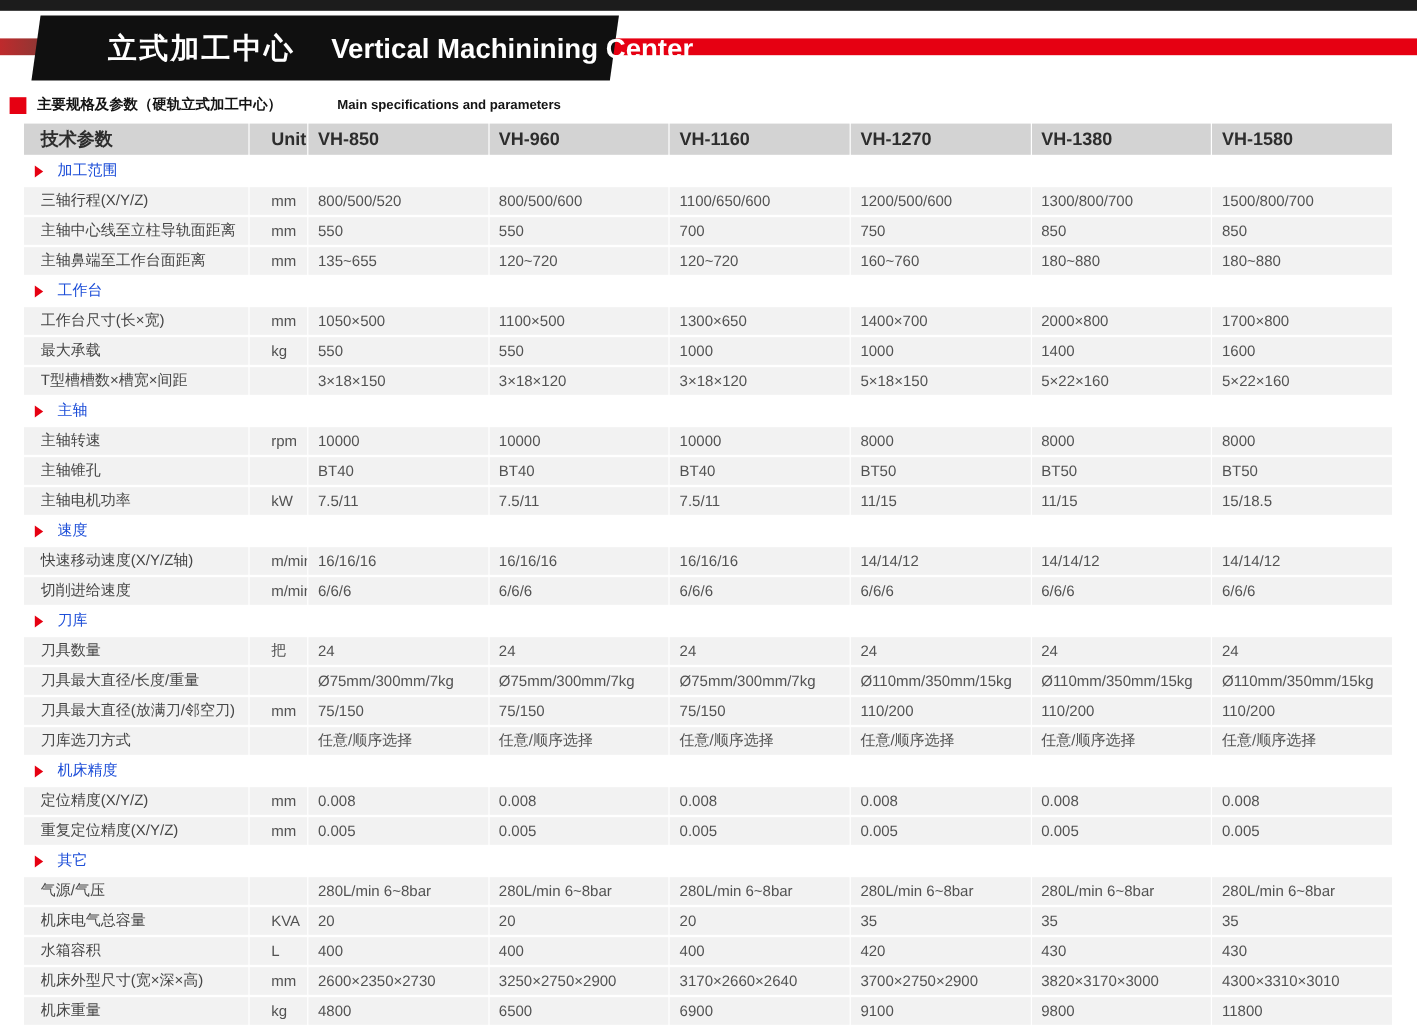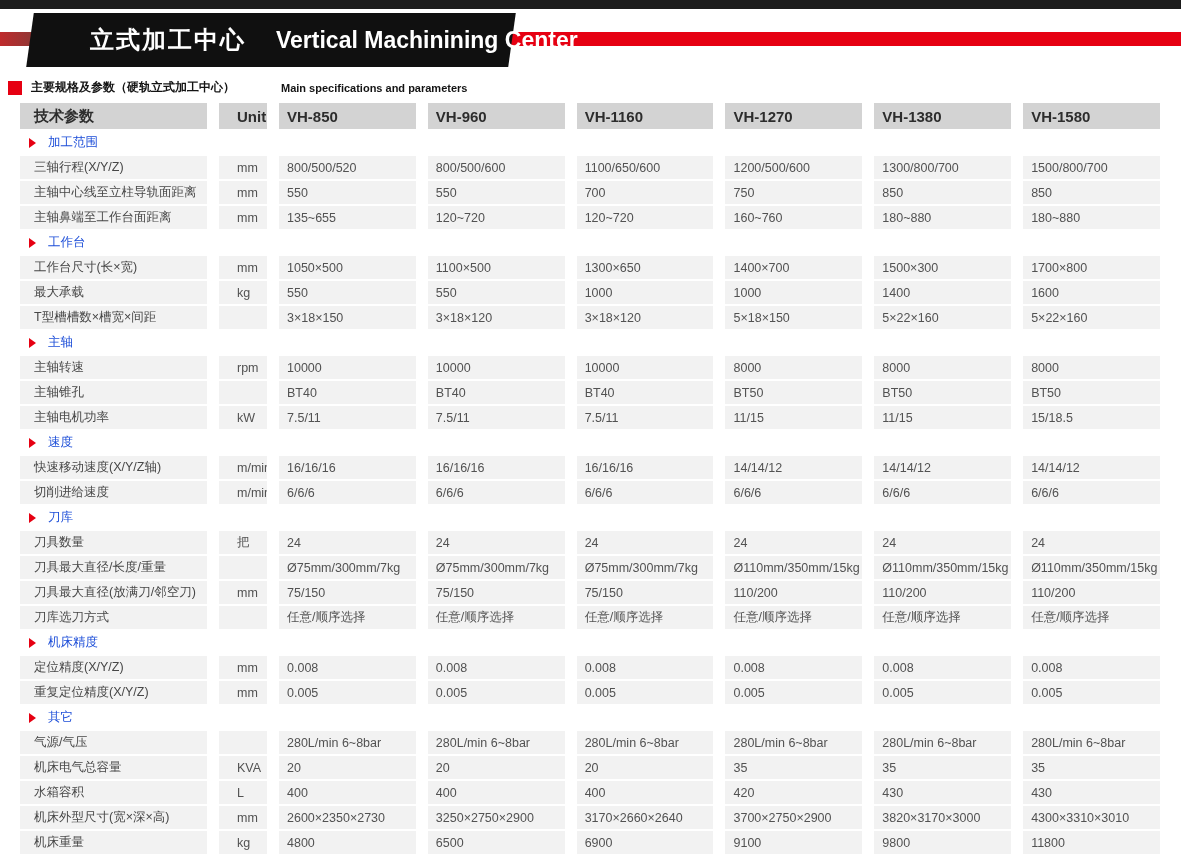--- a/index.html
+++ b/index.html
@@ -26,21 +26,21 @@
   }
   .banner-zh{color:#fff;font-weight:bold;font-size:24px;letter-spacing:2px;}
   .banner-en{color:#fff;font-weight:bold;font-size:23px;letter-spacing:0px;}
   
   .sec-heading{position:absolute;top:79px;left:8px;display:flex;align-items:center;z-index:2;}
   .red-square{width:14px;height:14px;background:#e60012;margin-right:9px;flex:0 0 auto;}
   .sec-zh{font-size:12px;font-weight:bold;color:#141414;}
   .sec-en{font-size:11px;font-weight:bold;color:#141414;margin-left:46px;}
   
   .spec-table{position:absolute;top:103px;left:20px;width:1140px;}
-  .t-row{display:flex;column-gap:12px;margin-bottom:2px;}
+  .t-row{display:flex;column-gap:1px;margin-bottom:2px;}
   .cell{
     background:#f2f2f2;height:23px;box-sizing:border-box;
     display:flex;align-items:center;
     font-size:12.5px;color:#525252;padding:0 8px;
     white-space:nowrap;overflow:hidden;
   }
   .c-name{width:187px;flex:0 0 auto;padding-left:14px;color:#474747;}
   .c-unit{width:48px;flex:0 0 auto;padding:0 18px;}
   .c-val{flex:1 1 0;}
   .t-head .cell{background:#d3d3d3;height:26px;font-weight:bold;color:#2d2d2d;font-size:15px;}
@@ -122,21 +122,21 @@
       <span class="tri"></span>
       <span class="label">工作台</span>
     </div>
     <div class="t-row">
       <div class="cell c-name">工作台尺寸(长×宽)</div>
       <div class="cell c-unit">mm</div>
       <div class="cell c-val">1050×500</div>
       <div class="cell c-val">1100×500</div>
       <div class="cell c-val">1300×650</div>
       <div class="cell c-val">1400×700</div>
-      <div class="cell c-val">1500×300</div>
+      <div class="cell c-val">2000×800</div>
       <div class="cell c-val">1700×800</div>
     </div>
     <div class="t-row">
       <div class="cell c-name">最大承载</div>
       <div class="cell c-unit">kg</div>
       <div class="cell c-val">550</div>
       <div class="cell c-val">550</div>
       <div class="cell c-val">1000</div>
       <div class="cell c-val">1000</div>
       <div class="cell c-val">1400</div>

